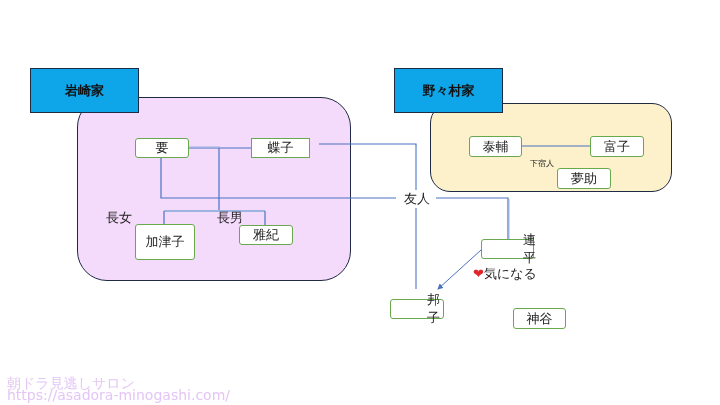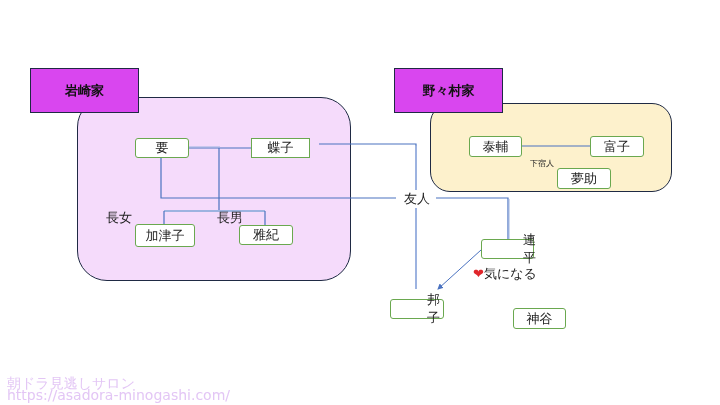--- a/index.html
+++ b/index.html
@@ -1,18 +1,18 @@
 <!DOCTYPE html>
 <html><head>
 <meta charset="utf-8">
 <style>
   html, body { margin:0; padding:0; background:#ffffff; }
   body { width:720px; height:405px; position:relative; overflow:hidden;
          font-family:"DejaVu Sans", sans-serif; }
-  .family-label { position:absolute; background:#d946ef; border:1.5px solid #1f2a44;
+  .family-label { position:absolute; background:#0ea5e9; border:1.5px solid #1f2a44;
          box-sizing:border-box; display:flex; align-items:center; justify-content:center;
          font-weight:bold; font-size:13px; color:#111; z-index:3; }
   .container { position:absolute; border:1.5px solid #1f2a44; box-sizing:border-box; border-radius:30px; }
   .node { position:absolute; background:#fff; border:1.5px solid #6aa84f; border-radius:3px;
           box-sizing:border-box; display:flex; align-items:center; justify-content:center;
           font-size:13px; color:#222; z-index:4; }
   .txt { position:absolute; font-size:13px; color:#222; z-index:4; white-space:nowrap; }
   svg.lines { position:absolute; left:0; top:0; z-index:2; }
   .wm { position:absolute; font-size:14px; color:#e3c6f5; white-space:nowrap; }
 </style>
@@ -47,21 +47,21 @@
   <polyline points="436,198 508,198 508,239" fill="none" stroke="#4a72c0" stroke-width="1.2"></polyline>
   <line x1="509" y1="199" x2="509" y2="239" stroke="#9db3e0" stroke-width="1"></line>
 
   <line x1="521" y1="146" x2="590" y2="146" stroke="#4a72c0" stroke-width="1.2"></line>
 
   <line x1="481" y1="250" x2="438" y2="289" stroke="#4a72c0" stroke-width="1" marker-end="url(#arrow)"></line>
 </svg>
 
 <div class="node" style="left:135px;top:138px;width:54px;height:20px;">要</div>
 <div class="node" style="left:251px;top:138px;width:59px;height:20px;border-radius:0;">蝶子</div>
-<div class="node" style="left:135px;top:224px;width:60px;height:23px;">加津子</div>
+<div class="node" style="left:135px;top:224px;width:60px;height:36px;">加津子</div>
 <div class="node" style="left:239px;top:225px;width:54px;height:20px;">雅紀</div>
 
 <div class="txt" style="left:106px;top:209px;">長女</div>
 <div class="txt" style="left:217px;top:209px;">長男</div>
 
 <div class="node" style="left:469px;top:136px;width:53px;height:21px;">泰輔</div>
 <div class="node" style="left:590px;top:136px;width:54px;height:21px;">富子</div>
 <div class="node" style="left:557px;top:168px;width:54px;height:21px;">夢助</div>
 <div class="txt" style="left:530px;top:158px;font-size:8px;">下宿人</div>
 

